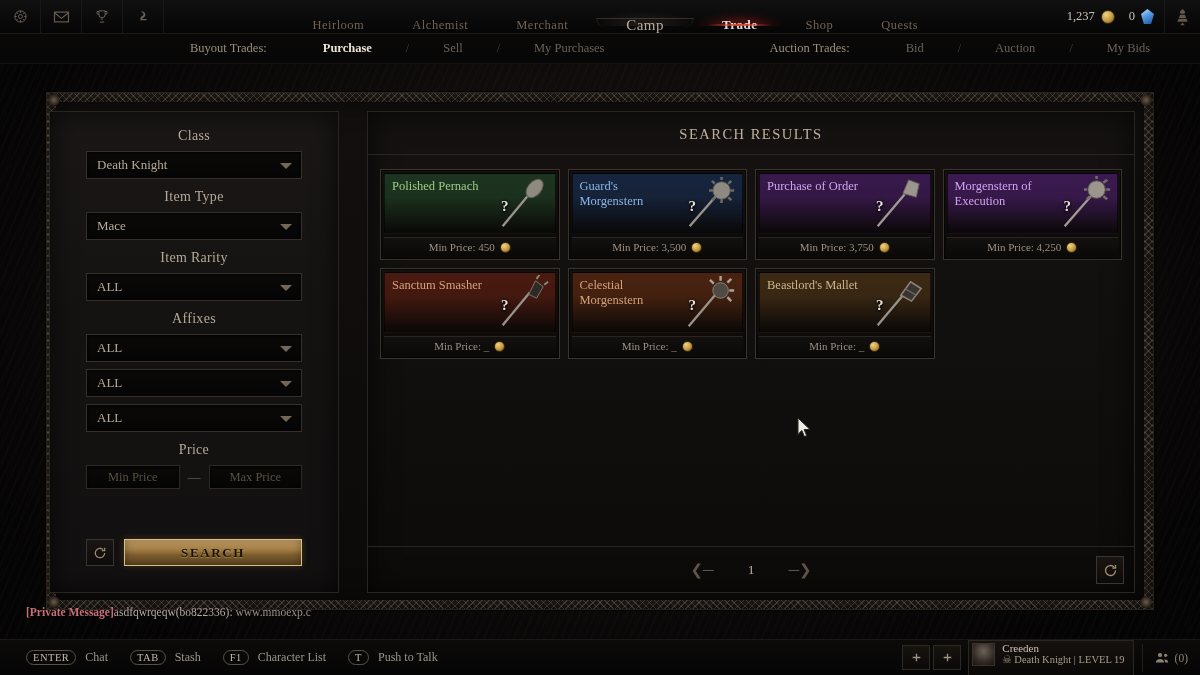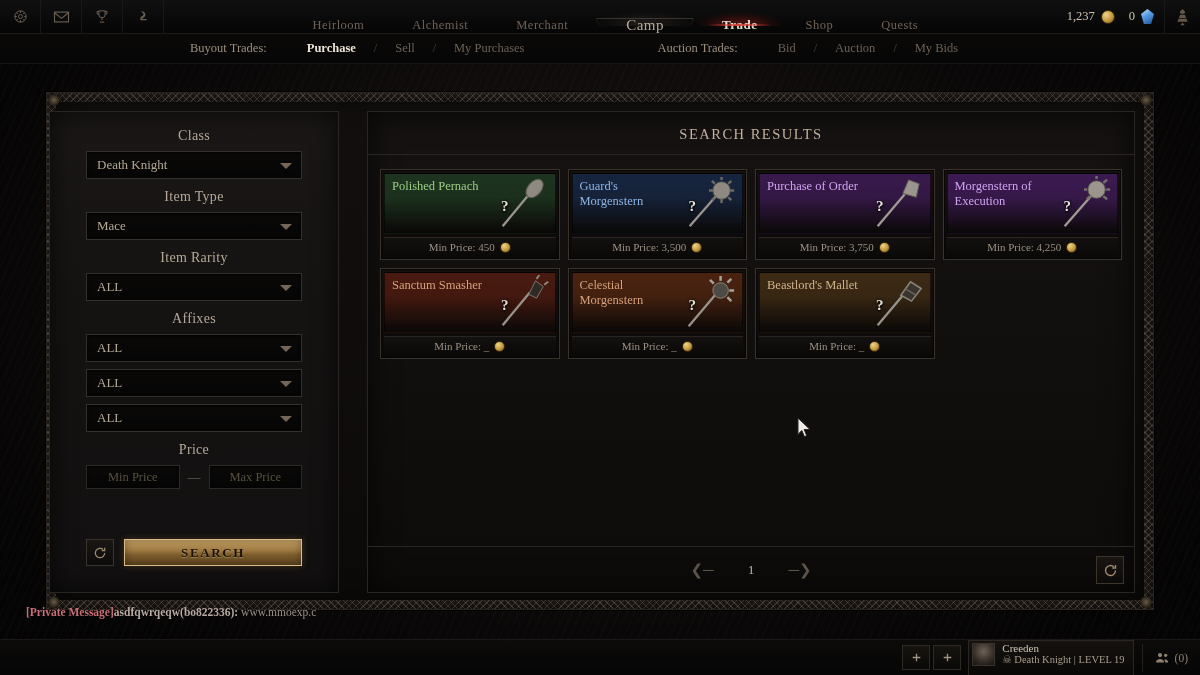--- a/index.html
+++ b/index.html
@@ -78,21 +78,21 @@
     border-left:1px solid #1a1715; color:#7a6b58;
   }
 
   
   .subnav{
     position:absolute; top:34px; left:0; width:1200px; height:30px;
     background:linear-gradient(180deg,#0a0908,#070606);
     border-bottom:1px solid #151312;
     display:flex; align-items:center; z-index:39;
   }
-  .subnav-inner{ display:flex; align-items:center; margin-left:190px; gap:1px; }
+  .subnav-inner{ display:flex; align-items:center; margin-left:190px; gap:17px; }
   .sn-label{ font-size:12.5px; color:#9c8e7e; margin-right:26px; white-space:nowrap;}
   .sn-item{ font-size:12.5px; color:#6b6055; padding:0 13px; white-space:nowrap;}
   .sn-item.active{ color:#ece2d4; font-weight:bold; }
   .sn-sep{ color:#4a4239; font-size:12px; padding:0 4px;}
   .sn-gap{ width:118px; }
 
   
   .frame{
     position:absolute; left:46px; top:92px; width:1108px; height:518px;
     background: linear-gradient(180deg,#120f0e,#0c0a09);
@@ -236,21 +236,21 @@
     border:1px solid #3d352b; display:flex;align-items:center;justify-content:center;
     color:#a08d6a;
   }
 
   
   .chat{
     position:absolute; left:26px; top:606px; font-size:11.5px;
     white-space:nowrap; z-index:30;
   }
   .chat .pm{ color:#c86f78; font-weight:bold; }
-  .chat .who{ color:#b8a9a2; font-weight:bold; }
+  .chat .who{ color:#b8a9a2; font-weight:normal; }
   .chat .msg{ color:#9a8f87; }
 
   
   .bottombar{
     position:absolute; left:0; bottom:0; width:1200px; height:36px;
     background:linear-gradient(180deg,#0c0b0a,#060505);
     border-top:1px solid #1b1817;
     display:flex; align-items:center; z-index:40;
   }
   .hotkeys{ display:flex; align-items:center; gap:9px; margin-left:26px; }
@@ -587,20 +587,30 @@
       </div>
     </div>
   </div>
 
   <div class="chat">
     <span class="pm">[Private Message]</span><span class="who">asdfqwrqeqw(bo822336):</span>
     <span class="msg">www.mmoexp.c</span>
   </div>
 
   <div class="bottombar">
+    <div class="hotkeys">
+      <span class="hk">ENTER</span>
+      <span class="hk-label">Chat</span>
+      <span class="hk">TAB</span>
+      <span class="hk-label">Stash</span>
+      <span class="hk">F1</span>
+      <span class="hk-label">Character List</span>
+      <span class="hk">T</span>
+      <span class="hk-label">Push to Talk</span>
+    </div>
 
     <div class="bb-right">
       <div class="plus-btn">
         <svg width="13" height="13" viewBox="0 0 24 24" stroke="currentColor" stroke-width="2.4">
             <path d="M12 5v14M5 12h14"></path>
           </svg>
       </div>
       <div class="plus-btn">
         <svg width="13" height="13" viewBox="0 0 24 24" stroke="currentColor" stroke-width="2.4">
             <path d="M12 5v14M5 12h14"></path>

